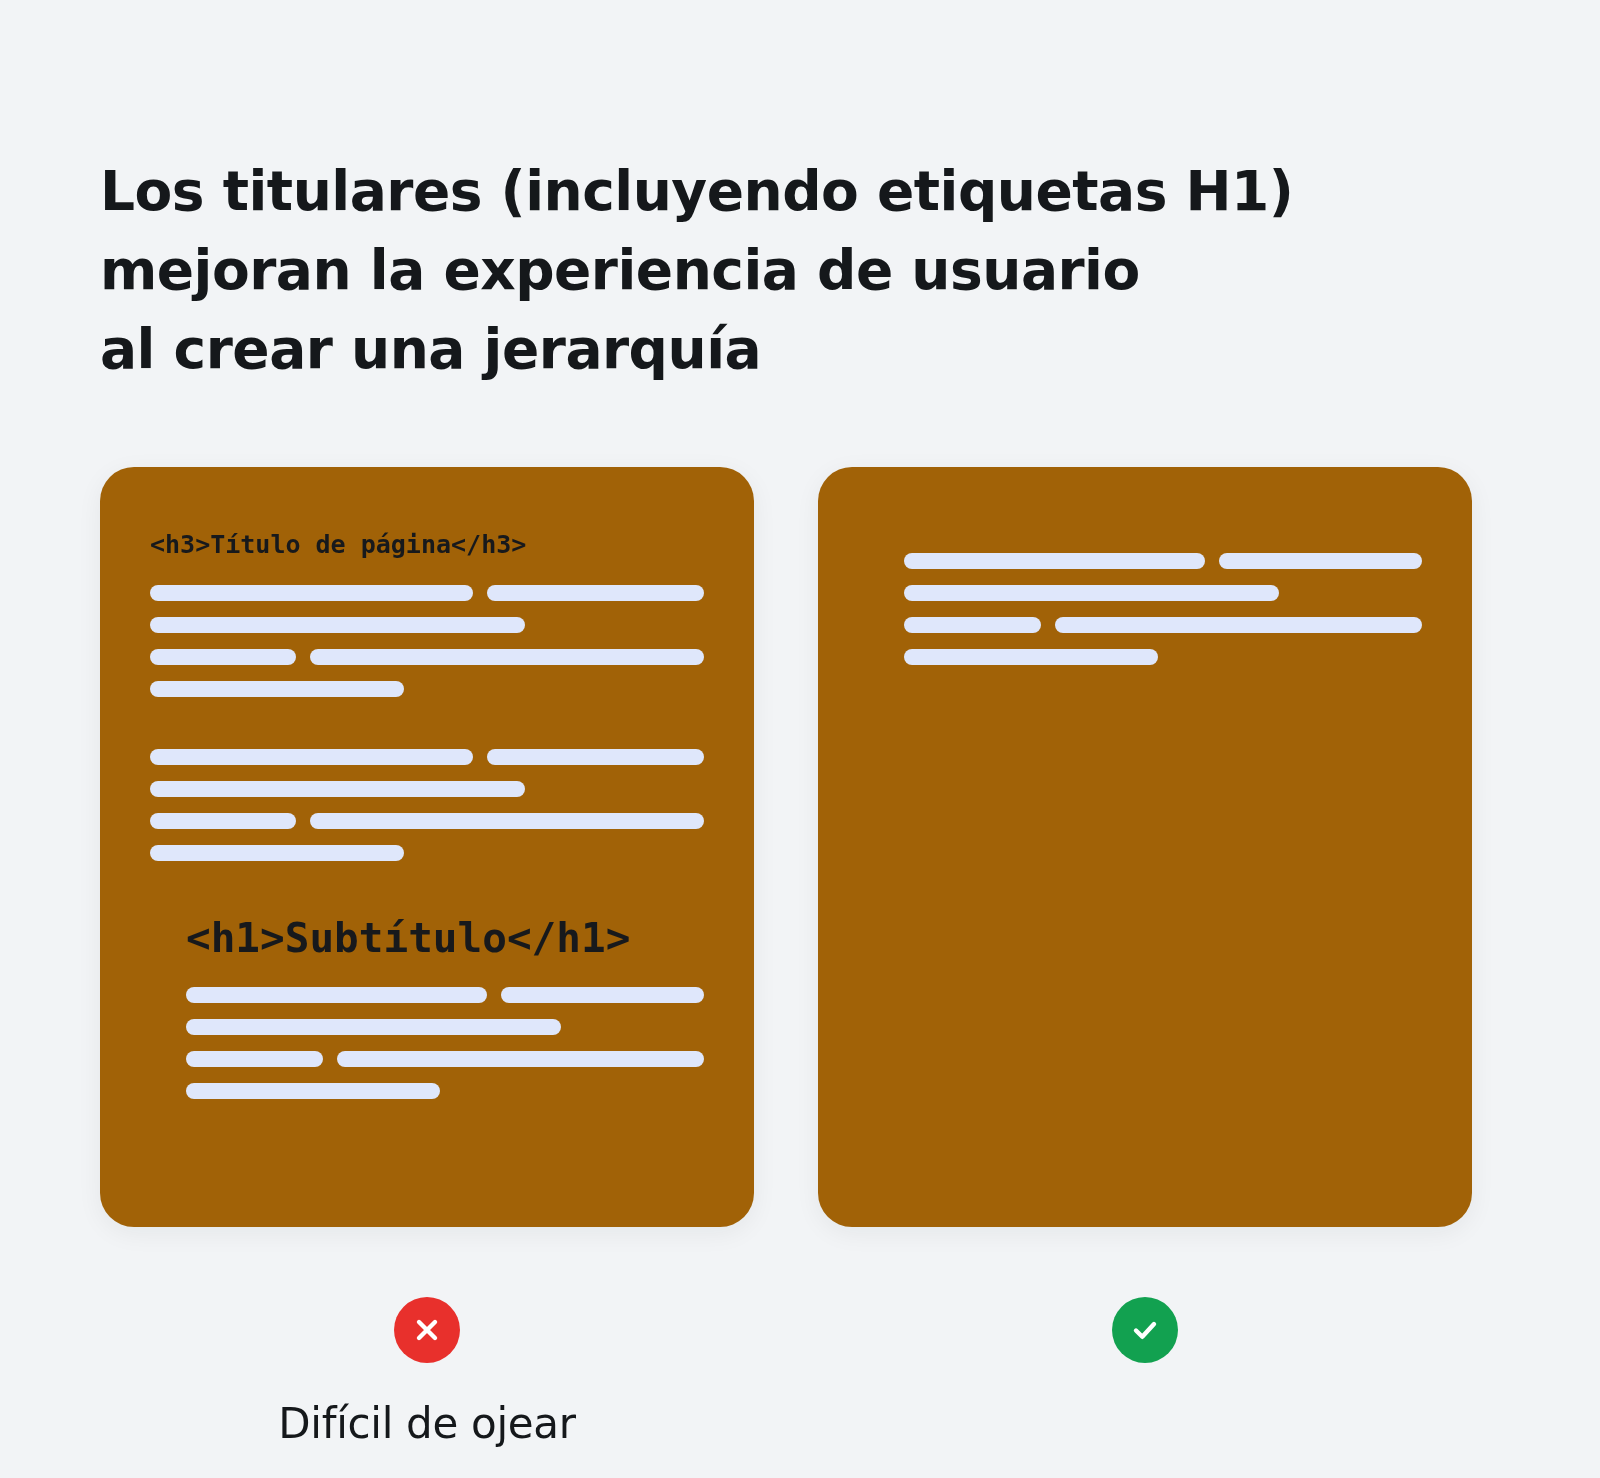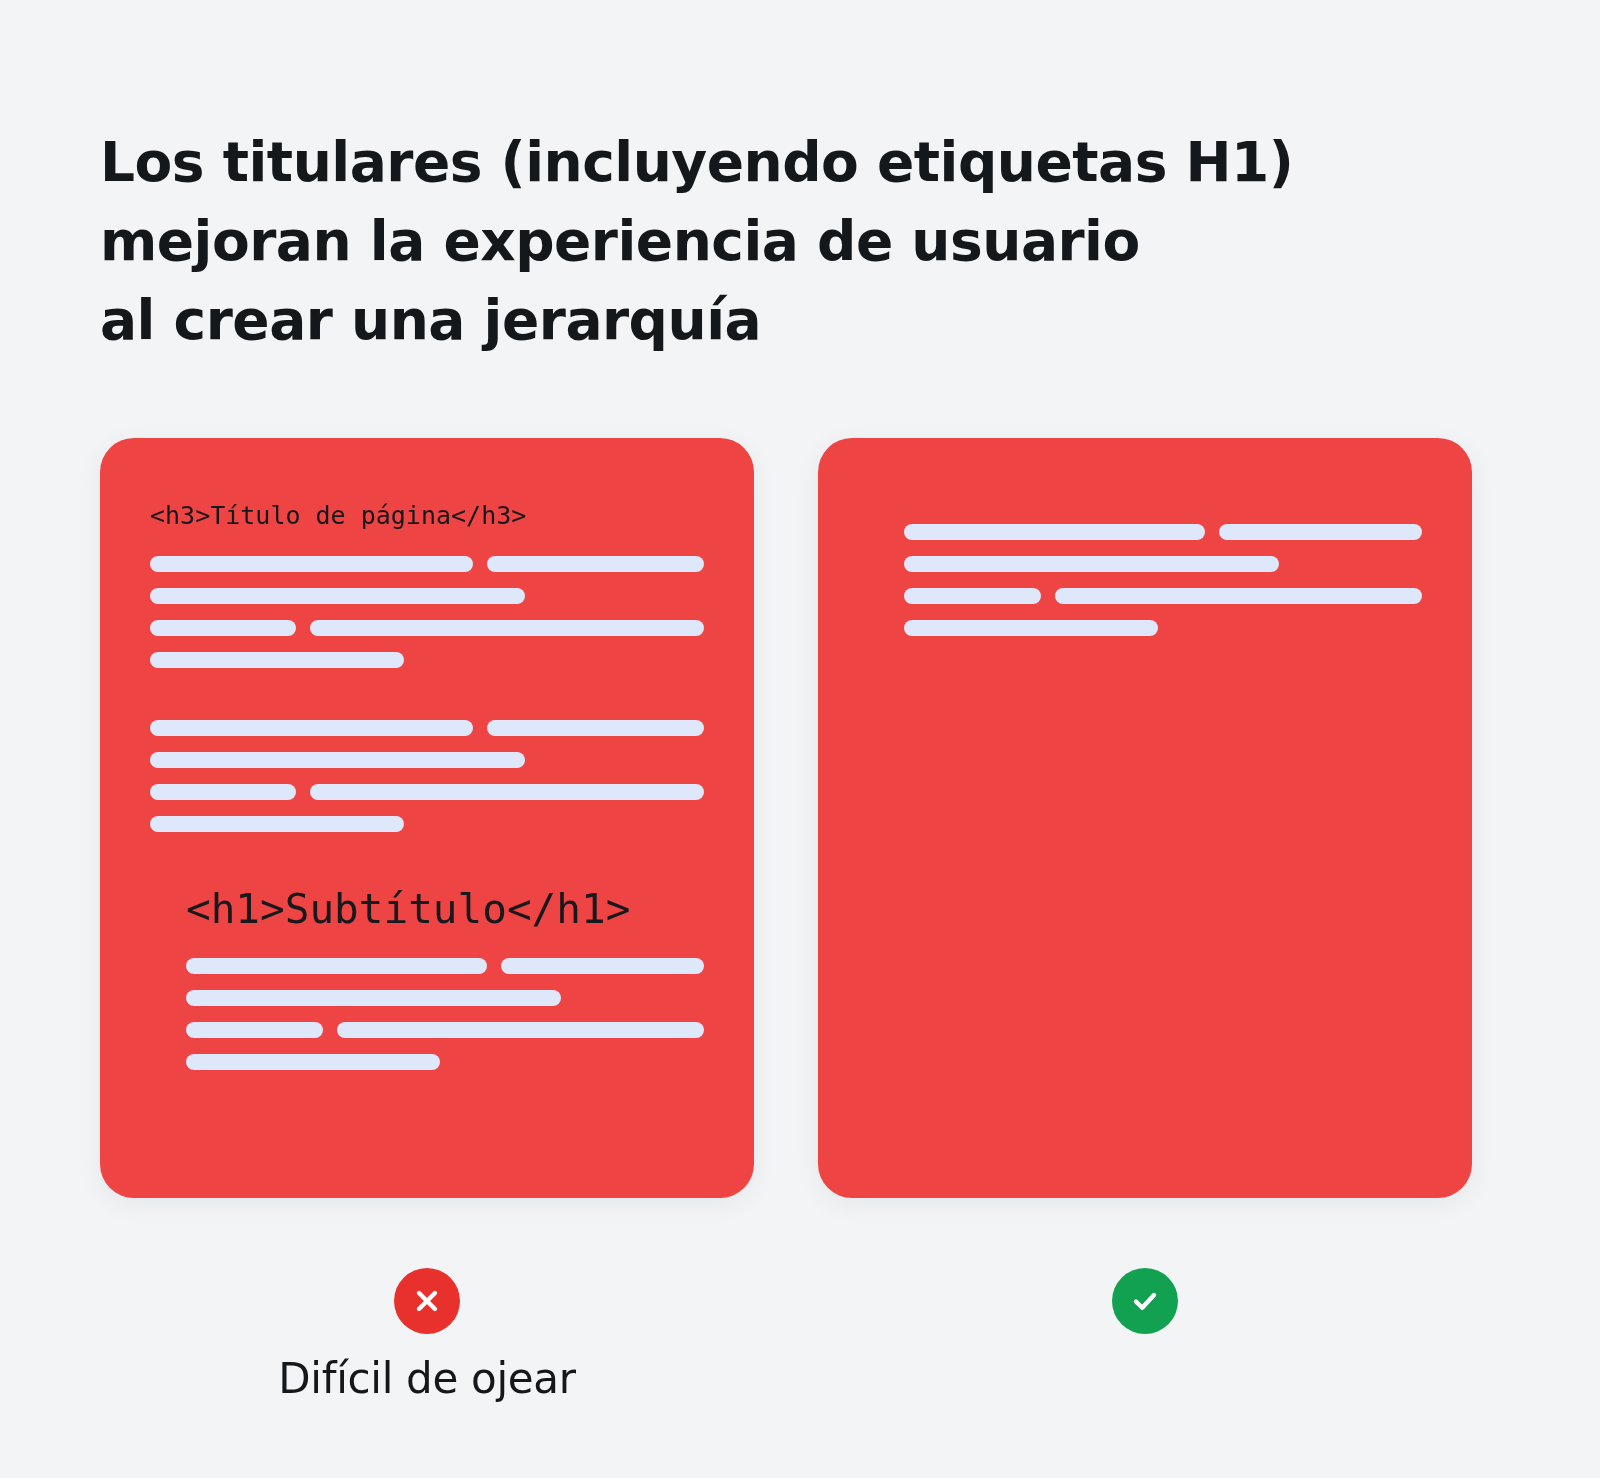--- a/index.html
+++ b/index.html
@@ -12,21 +12,21 @@
     height: 1478px;
     font-family: "Liberation Sans", sans-serif;
     color: #17191c;
     overflow: hidden;
   }
   .page {
     position: relative;
     width: 1600px;
     height: 1111px;
     box-sizing: border-box;
-    padding: 86px 100px 0 100px;
+    padding: 115px 100px 0 100px;
   }
 
   
   .headline {
     font-family: "DejaVu Sans", sans-serif;
     font-size: 55px;
     line-height: 79px;
     font-weight: 700;
     letter-spacing: -0.5px;
     color: #15181b;
@@ -42,25 +42,26 @@
   }
   .card-col {
     width: 654px;
     display: flex;
     flex-direction: column;
     align-items: center;
   }
   .card {
     width: 654px;
     box-sizing: border-box;
-    background: #ef4444;
+    background: #a16207;
     border-radius: 34px;
     box-shadow: 0 6px 26px rgba(20, 28, 40, 0.06);
     padding: 62px 50px 44px 50px;
     min-height: 760px;
+    font-weight: bold;
   }
 
   
   .code {
     font-family: "DejaVu Sans Mono", monospace;
     color: #17191c;
     white-space: nowrap;
     letter-spacing: 0px;
   }
   .code.h3 { font-size: 25px; line-height: 32px; }
@@ -100,21 +101,21 @@
     height: 66px;
     border-radius: 50%;
     display: flex;
     align-items: center;
     justify-content: center;
   }
   .badge.bad { background: #e8302c; }
   .badge.good { background: #12a150; }
   .badge svg { display: block; }
   .verdict-label {
-    margin-top: 20px;
+    margin-top: 36px;
     font-family: "DejaVu Sans", sans-serif;
     font-size: 42px;
     font-weight: 400;
     color: #15181b;
     letter-spacing: -0.3px;
   }
 </style>
 </head>
 <body>
 

